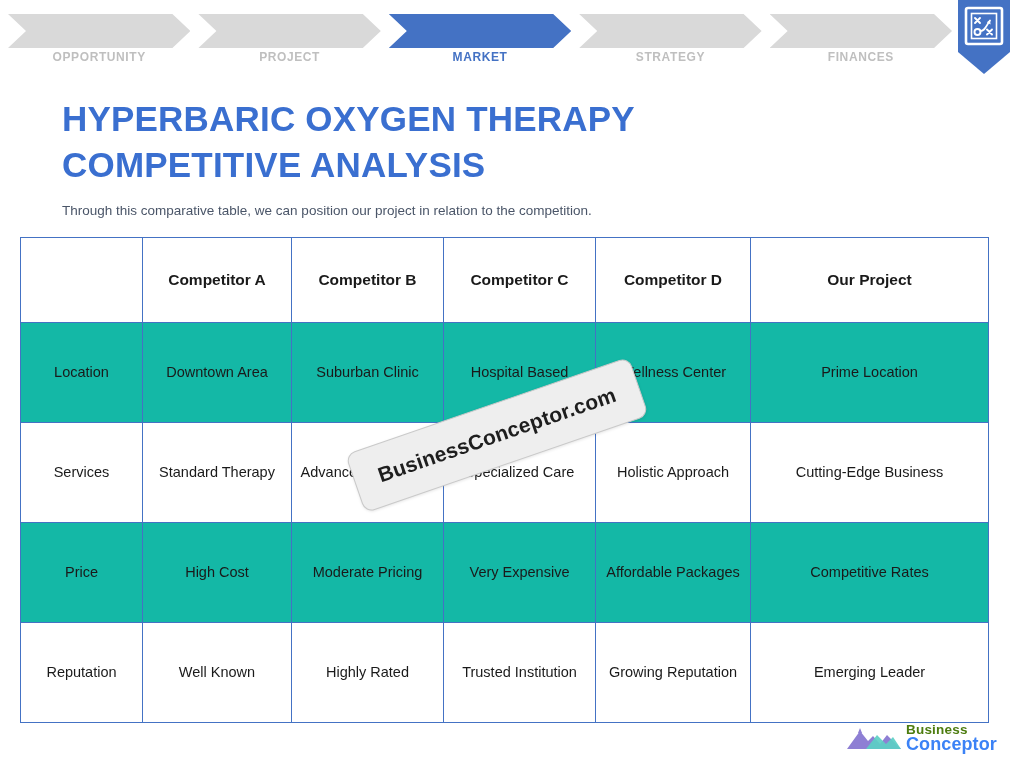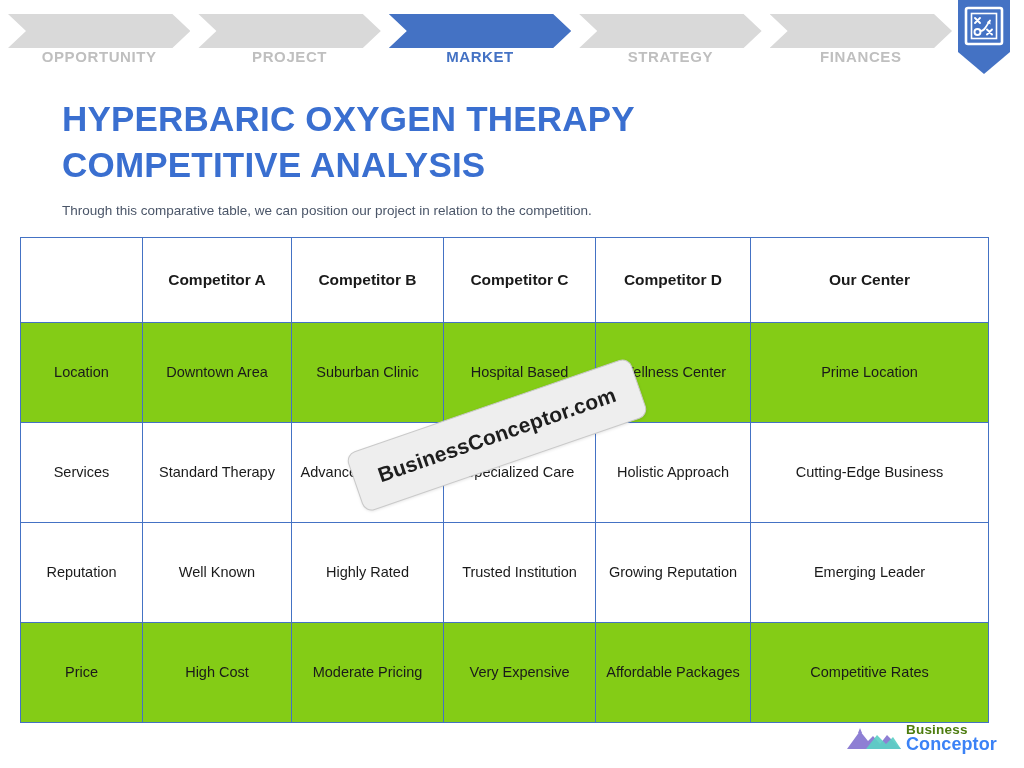--- a/index.html
+++ b/index.html
@@ -63,21 +63,21 @@
     top: 46px;
     left: 8px;
     width: 944px;
     height: 22px;
     display: flex;
     gap: 8px;
   }
   .step-label {
     flex: 1 1 0;
     text-align: center;
-    font-size: 15px;
+    font-size: 12px;
     font-weight: 700;
     letter-spacing: 0.6px;
     color: #bfbfbf;
     line-height: 22px;
     white-space: nowrap;
   }
   .step-label.active { color: #4472c4; }
 
   
   .pin {
@@ -145,21 +145,21 @@
     font-size: 14.5px;
     color: #1a1a1a;
     padding: 4px 6px;
     line-height: 1.32;
     font-weight: 400;
   }
   table.cmp th {
     font-weight: 700;
     font-size: 15.5px;
   }
-  tr.shaded td, tr.shaded th { background: #84cc16; }
+  tr.shaded td, tr.shaded th { background: #14b8a6; }
   tr.plain  td, tr.plain  th { background: #ffffff; }
 
   .rowhead {
     font-weight: 700;
     font-size: 15.5px;
   }
 
   
   col.c0 { width: 122px; }
   col.c1 { width: 149px; }
@@ -287,55 +287,55 @@
           <col class="c4">
           <col class="c5">
       </colgroup>
       <thead>
         <tr class="hdr plain">
           <th></th>
           <th>Competitor A</th>
           <th>Competitor B</th>
           <th>Competitor C</th>
           <th>Competitor D</th>
-          <th>Our Center</th>
+          <th>Our Project</th>
         </tr>
       </thead>
       <tbody>
         <tr class="r shaded">
           <td class="rowhead">Location</td>
           <td>Downtown Area</td>
           <td>Suburban Clinic</td>
           <td>Hospital Based</td>
           <td>Wellness Center</td>
           <td>Prime Location</td>
         </tr>
         <tr class="r plain">
           <td class="rowhead">Services</td>
           <td>Standard Therapy</td>
           <td>Advanced Treatment</td>
           <td>Specialized Care</td>
           <td>Holistic Approach</td>
           <td>Cutting-Edge Business</td>
         </tr>
+        <tr class="r shaded">
+          <td class="rowhead">Price</td>
+          <td>High Cost</td>
+          <td>Moderate Pricing</td>
+          <td>Very Expensive</td>
+          <td>Affordable Packages</td>
+          <td>Competitive Rates</td>
+        </tr>
         <tr class="r plain">
           <td class="rowhead">Reputation</td>
           <td>Well Known</td>
           <td>Highly Rated</td>
           <td>Trusted Institution</td>
           <td>Growing Reputation</td>
           <td>Emerging Leader</td>
-        </tr>
-        <tr class="r shaded">
-          <td class="rowhead">Price</td>
-          <td>High Cost</td>
-          <td>Moderate Pricing</td>
-          <td>Very Expensive</td>
-          <td>Affordable Packages</td>
-          <td>Competitive Rates</td>
         </tr>
       </tbody>
     </table>
   </div>
 
   <div class="watermark">
     <span>BusinessConceptor.com</span>
   </div>
 
   <div class="footer-logo">

